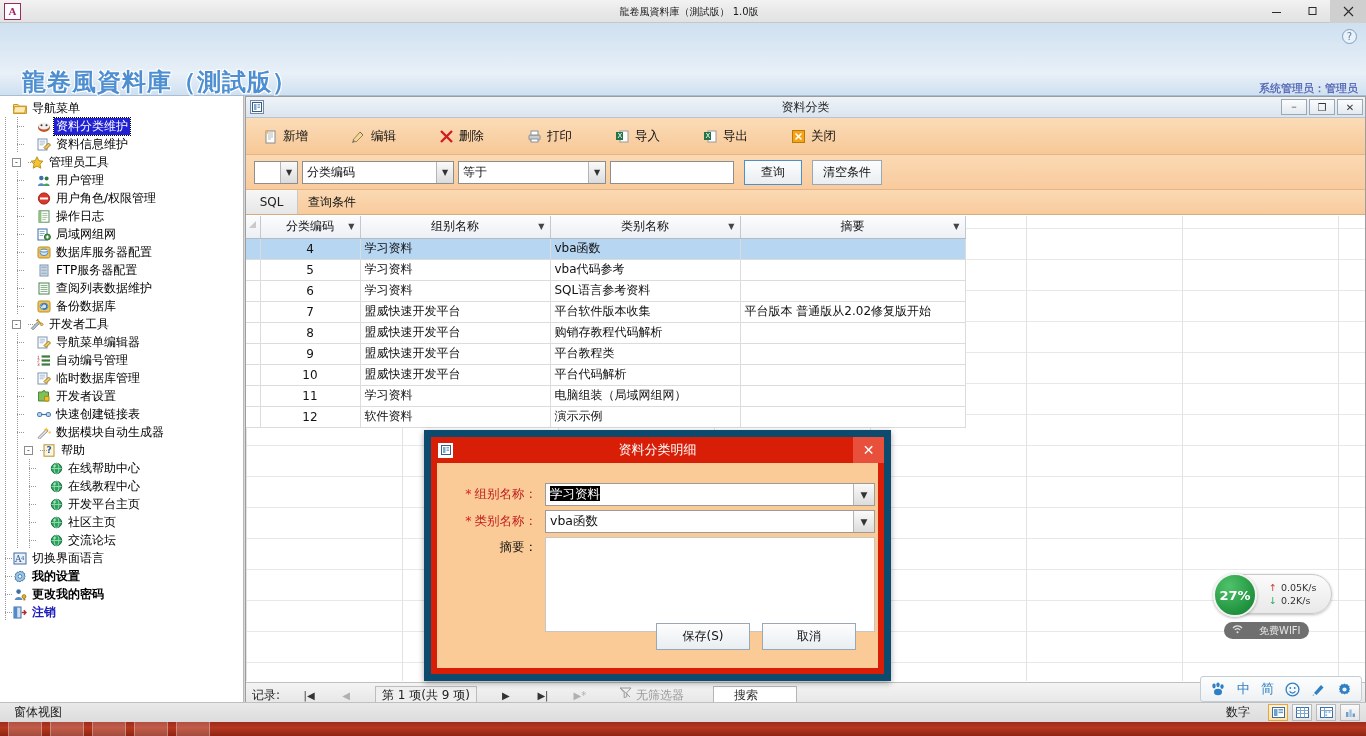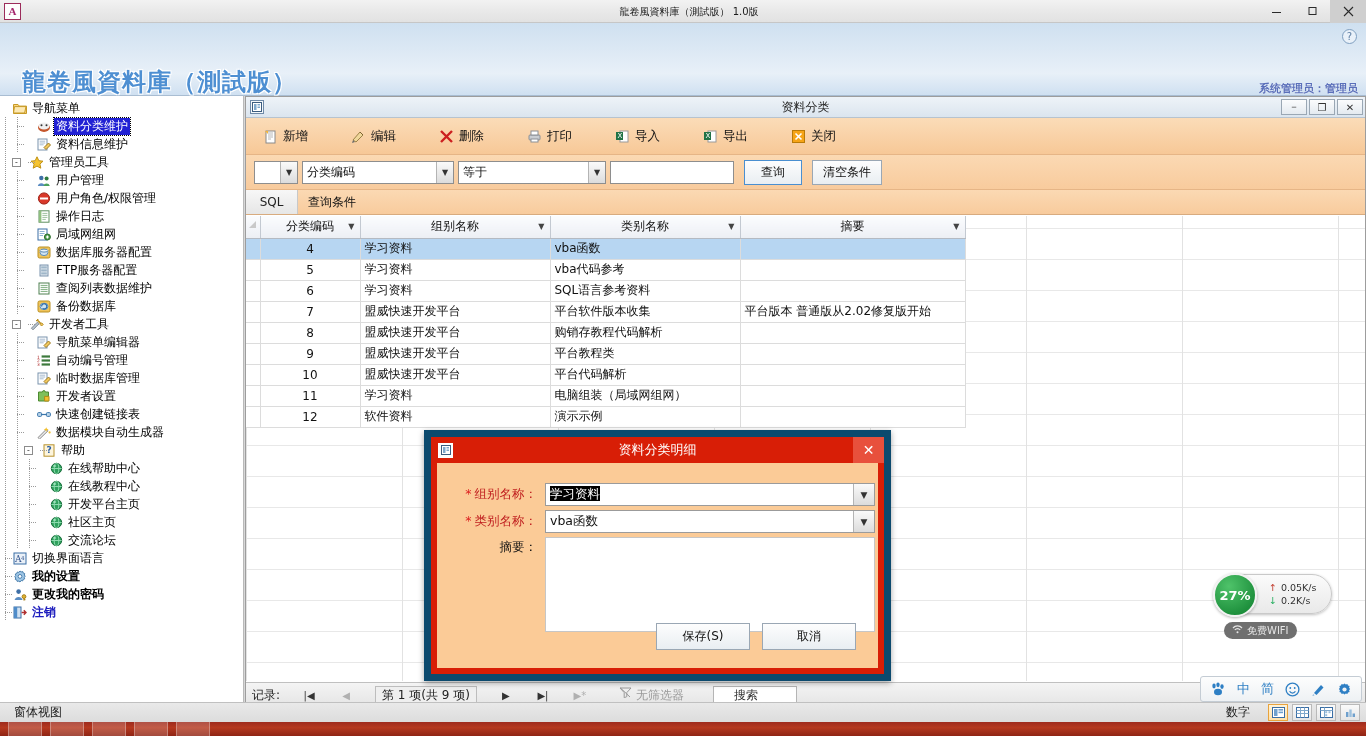--- a/index.html
+++ b/index.html
@@ -233,21 +233,21 @@
      box-shadow:0 1px 3px rgba(0,0,0,.25); display:flex; align-items:center; }
   .netcircle { position:absolute; left:-10px; top:-2px; width:44px; height:44px; border-radius:50%;
      background:radial-gradient(circle at 35% 28%, #4fc36a, #1d8f3c 75%);
      border:2px solid #f2f2f2; box-shadow:0 1px 3px rgba(0,0,0,.3);
      display:flex; align-items:center; justify-content:center; color:#fff; font-size:13px; font-weight:bold; }
   .netrates { margin-left:46px; font-size:9.5px; color:#333; line-height:13px; }
   .netrates .r { display:flex; align-items:center; gap:4px; }
   .netrates .up { color:#c0392b; }
   .netrates .dn { color:#27ae60; }
   .wifi-chip { position:absolute; left:1224px; top:622px; height:17px; padding:0 8px; border-radius:9px;
-     background:#6f6f6f; color:#e6e6e6; font-size:10px; display:flex; align-items:center; gap:4px; }
+     background:#6f6f6f; color:#e6e6e6; font-size:10px; display:flex; align-items:center; gap:16px; }
 
   
   .ime-bar { position:absolute; right:4px; top:676px; height:26px; background:linear-gradient(to bottom,#fdfdfd,#eef1f4);
      border:1px solid #c4ccd4; border-radius:3px; display:flex; align-items:center; gap:11px; padding:0 9px; }
   .ime-item { font-size:13px; color:#2e7fc4; display:flex; align-items:center; }
 
   
   .statusbar { position:absolute; left:0; bottom:14px; width:1366px; height:20px;
       background:linear-gradient(to bottom,#e9e9e9,#dcdcdc); border-top:1px solid #c0c0c0;
       display:flex; align-items:center; font-size:12px; color:#1c1c1c; }

